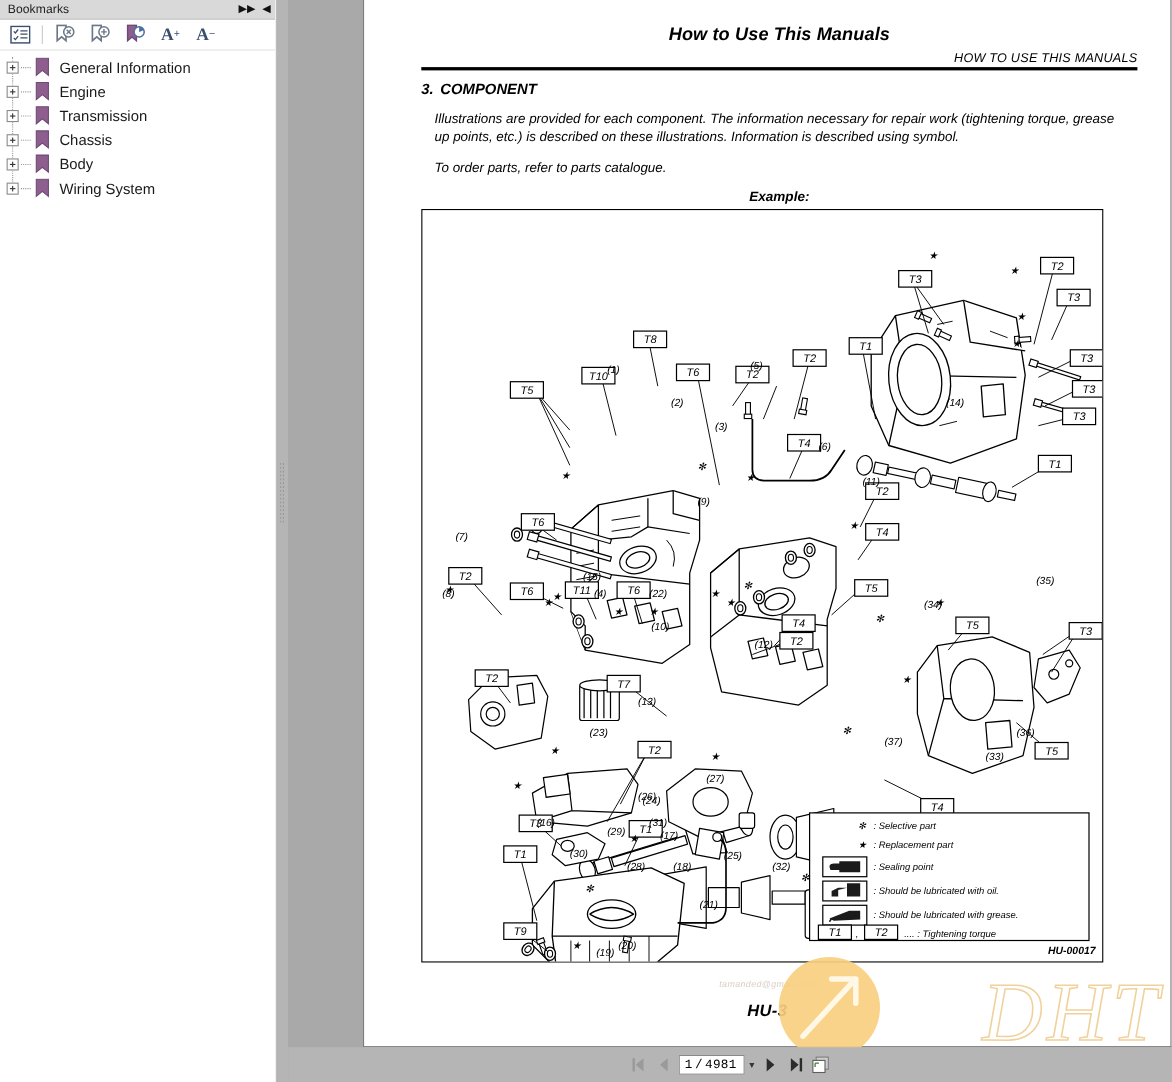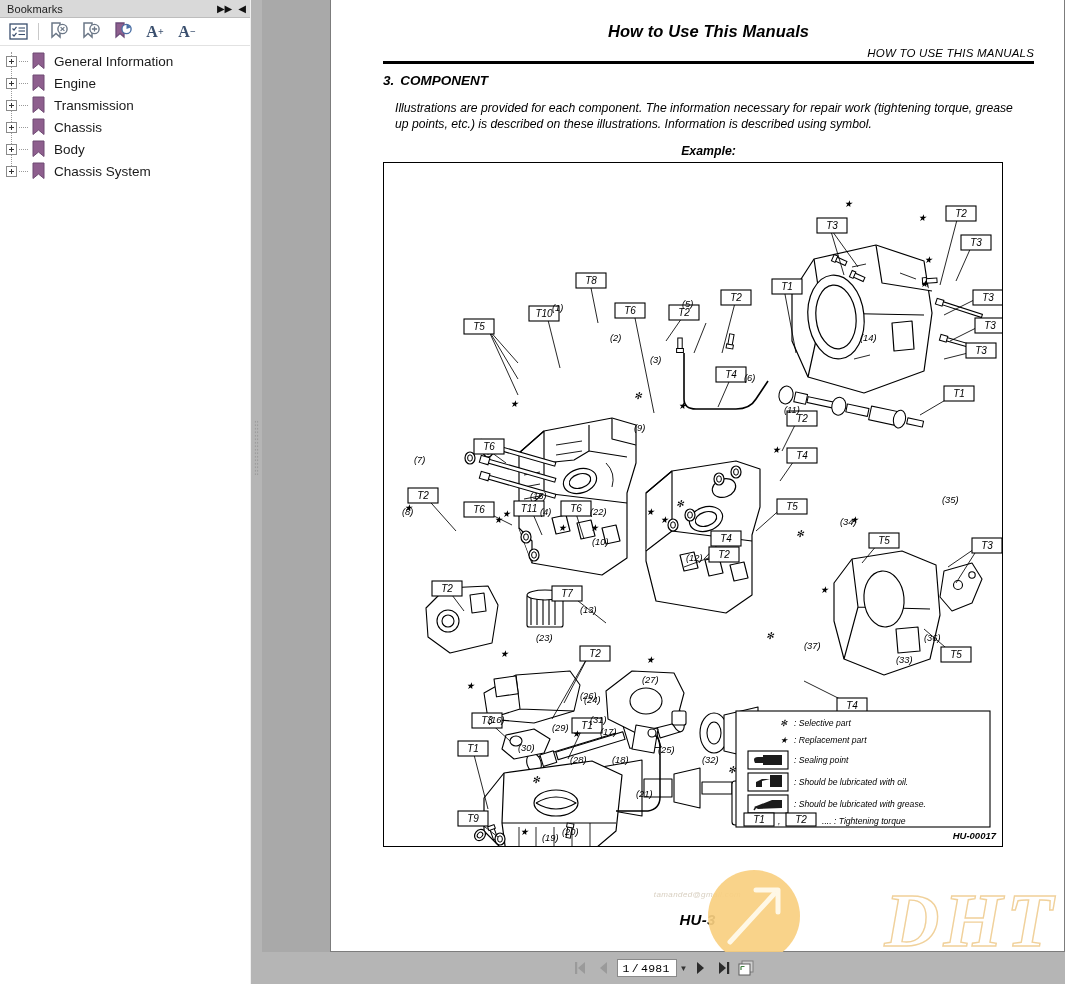--- a/index.html
+++ b/index.html
@@ -142,21 +142,21 @@
   #email-wm {
     position: absolute; left: 0; bottom: 52px; width: 100%;
     text-align: center; font-size: 8px; color: #d8cfc0;
     letter-spacing: .4px;
   }
 
   
   #wm-dht {
     position: absolute; right: 8px; bottom: 20px;
     font-family: "Liberation Serif", serif;
-    font-size: 76px; font-weight: bold; font-style: italic;
+    font-size: 76px; font-weight: normal; font-style: italic;
     color: transparent;
     -webkit-text-stroke: 1.4px #f0cf96;
     letter-spacing: 4px;
     opacity: .95;
     pointer-events: none;
   }
   #wm-circle {
     position: absolute; left: 708px; top: 870px;
     width: 92px; height: 92px; border-radius: 50%;
     background: #f9cf80; opacity: .92;
@@ -310,21 +310,21 @@
       </div>
 
       <div class="bm-row">
         <span class="bm-expander"></span>
         <span class="bm-dots"></span>
         <span class="bm-icon">
           <svg width="17" height="18" viewBox="0 0 17 18">
               <path d="M3 1 H14 V16.5 L8.5 12 L3 16.5 Z" fill="#8e5f8e" stroke="#6f4a73" stroke-width="1"></path>
             </svg>
         </span>
-        <span class="bm-label">Chassis System</span>
+        <span class="bm-label">Wiring System</span>
       </div>
     </div>
   </div>
 
   <div id="splitter">
     <div class="grip"></div>
   </div>
 
   <div id="viewer">
 
@@ -333,20 +333,21 @@
 
         <div class="doc-title">How to Use This Manuals</div>
         <div class="doc-runhead">HOW TO USE THIS MANUALS</div>
         <div class="rule-thick"></div>
 
         <div class="sec-head">
           <span class="num">3.</span><span>COMPONENT</span>
         </div>
 
         <p class="body-p">Illustrations are provided for each component. The information necessary for repair work (tightening torque, grease up points, etc.) is described on these illustrations. Information is described using symbol.</p>
+        <p class="body-p tight">To order parts, refer to parts catalogue.</p>
         <div class="example-label">Example:</div>
 
         <div id="illus">
           <svg width="620" height="685" viewBox="0 0 620 685">
 
             <defs>
               <g id="boltSm">
                 <rect x="0" y="-2.2" width="11" height="4.4" fill="#fff" stroke="#000" stroke-width="1"></rect>
                 <rect x="-3.5" y="-3.4" width="4" height="6.8" fill="#fff" stroke="#000" stroke-width="1"></rect>
               </g>

